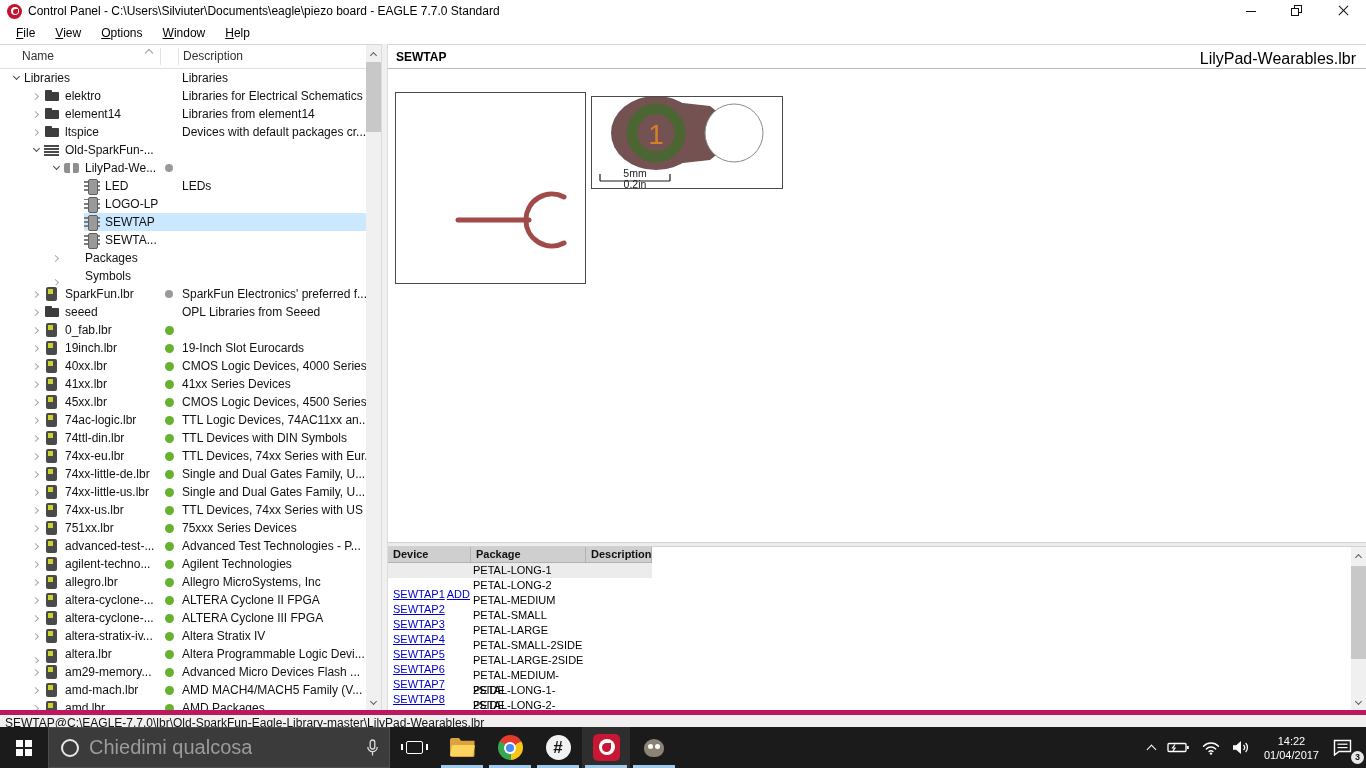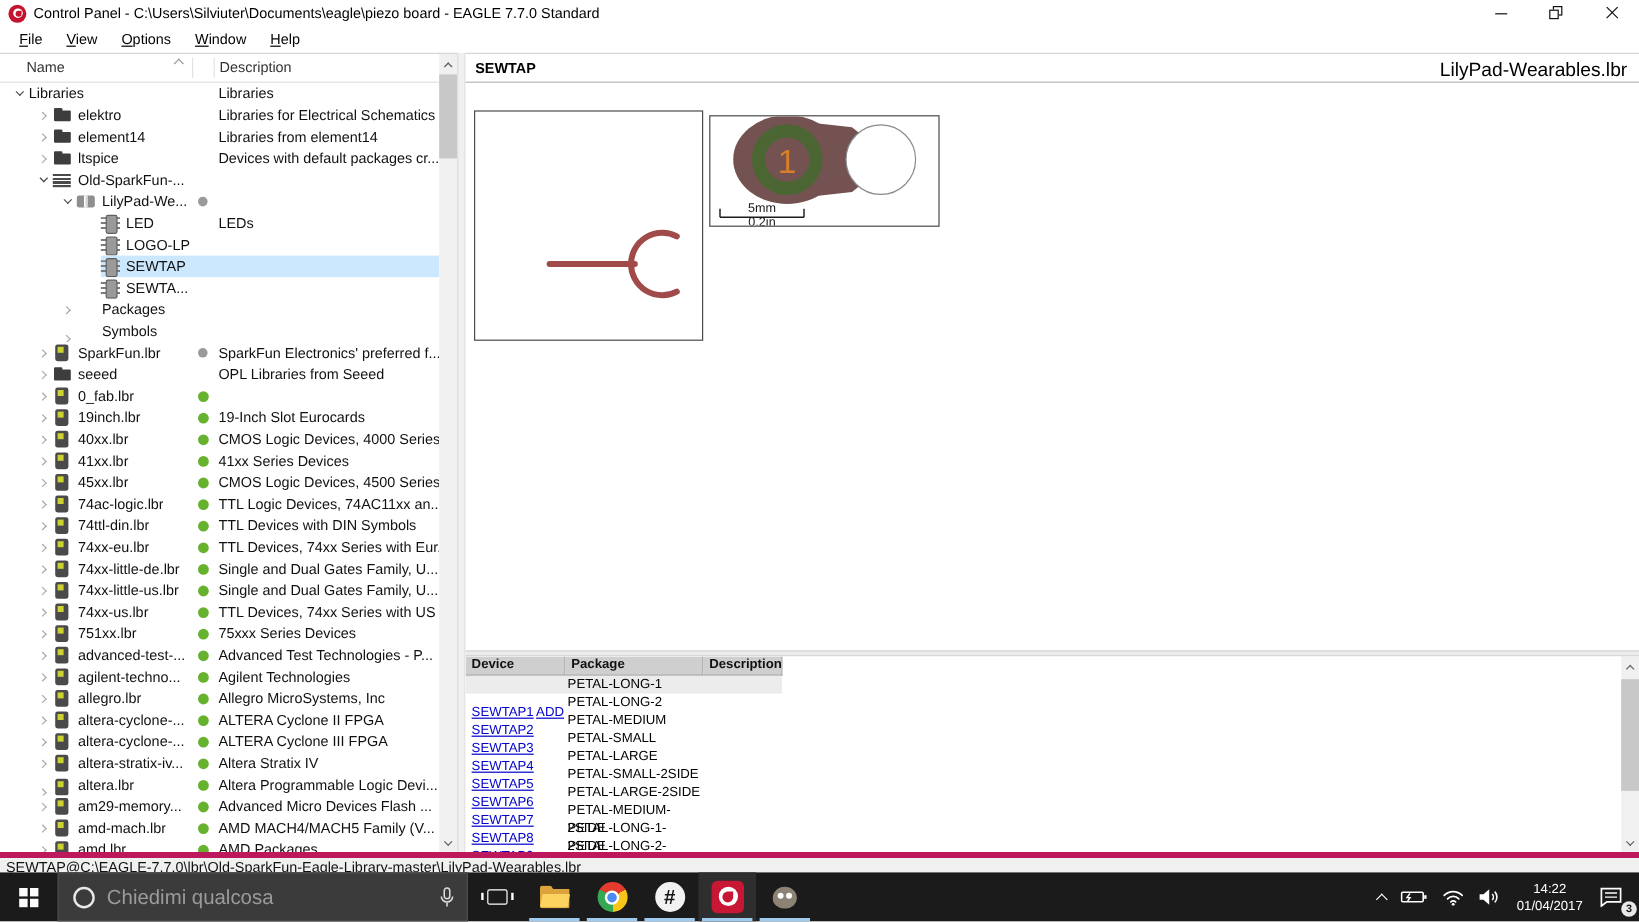--- a/index.html
+++ b/index.html
@@ -106,21 +106,21 @@
   
   #statusbar { position:absolute; left:0; top:710px; width:1366px; height:17px; background:#f0f0f0; border-top:5px solid #be185d; font-size:12px; line-height:16px; padding-left:5px; color:#111; }
 
   
   #taskbar { position:absolute; left:0; top:727px; width:1366px; height:41px; background:#1b1b1b; display:flex; }
   #start-btn { width:48px; height:41px; display:flex; align-items:center; justify-content:center; flex:none; }
   .win-logo { width:16px; height:16px; position:relative; }
   .win-logo::before { content:""; position:absolute; left:0; top:0; width:7px; height:7px; background:#fdfdfd; box-shadow:9px 0 0 #fdfdfd, 0 9px 0 #fdfdfd, 9px 9px 0 #fdfdfd; }
   #search-box { width:342px; height:41px; background:#3b3b3b; border:1px solid #4d4d4d; display:flex; align-items:center; flex:none; position:relative; }
   .cortana-ring { width:18px; height:18px; border:2px solid #e8e8e8; border-radius:50%; margin-left:12px; flex:none; }
-  #search-text { margin-left:10px; font-size:17px; color:#9b9b9b; white-space:nowrap; overflow:hidden; }
+  #search-text { margin-left:10px; font-size:20px; color:#9b9b9b; white-space:nowrap; overflow:hidden; }
   .mic { position:absolute; right:10px; top:11px; }
   #taskbar-apps { display:flex; flex:none; }
   .tb-app { width:48px; height:41px; position:relative; display:flex; align-items:center; justify-content:center; }
   .tb-app.active { background:#2e2e2e; }
   .run-bar { position:absolute; left:3px; right:3px; bottom:0; height:3px; background:#9ecbee; }
   .app-ico { display:block; position:relative; }
   .ic-task-view { width:17px; height:13px; border:1.6px solid #fff; border-radius:2px; }
   .ic-task-view::before { content:""; position:absolute; left:-6px; top:2px; width:2px; height:6px; background:#fff; }
   .ic-task-view::after  { content:""; position:absolute; right:-6px; top:2px; width:2px; height:6px; background:#fff; }
   .ic-explorer { width:25px; height:19px; }

